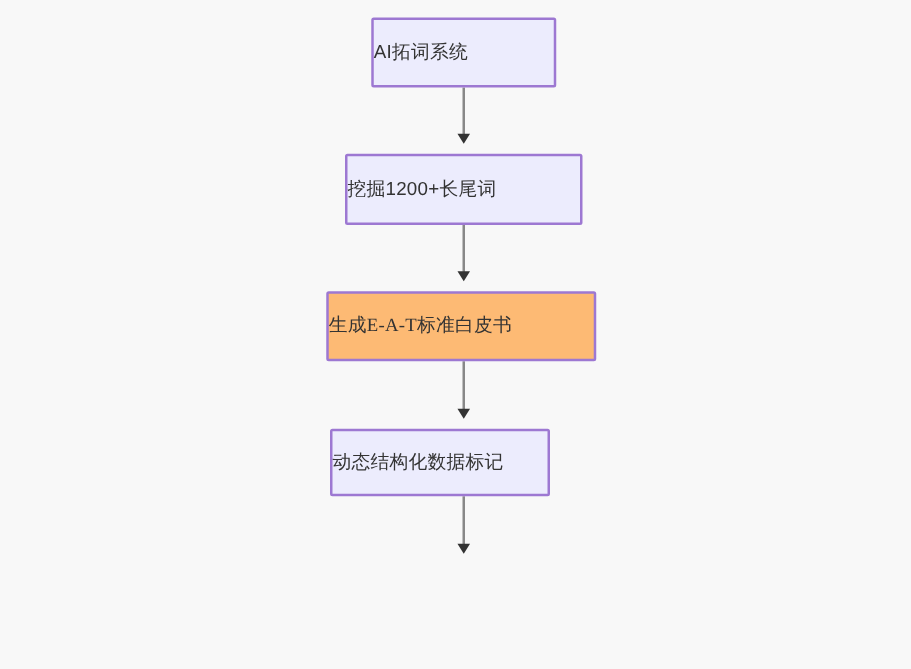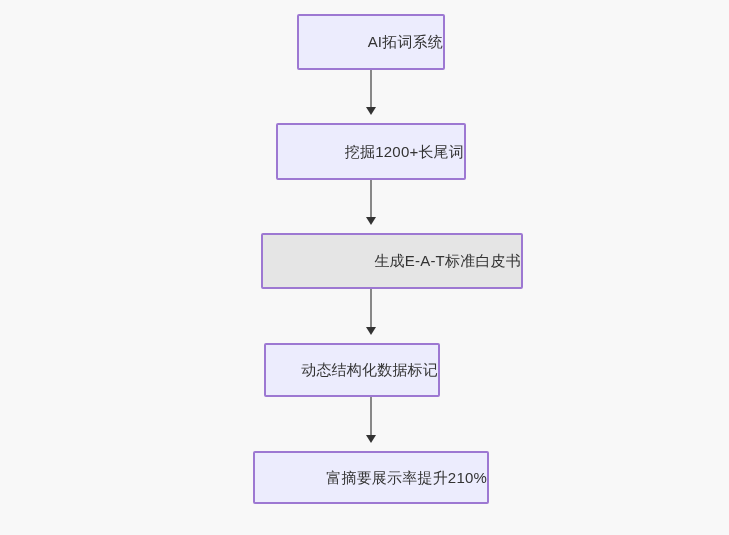--- a/index.html
+++ b/index.html
@@ -20,21 +20,21 @@
     background: #f8f8f8;
   }
   .node {
     position: absolute;
     box-sizing: border-box;
     background: #ececfd;
     border: 2px solid #9d78d2;
     border-radius: 2px;
     display: flex;
     align-items: center;
-    justify-content: flex-end;
+    justify-content: flex-start;
     color: #333333;
     font-size: 15px;
     line-height: 1.2;
     letter-spacing: 0.2px;
     white-space: nowrap;
     text-align: center;
   }
   .node-label {
     display: block;
     color: #333333;
@@ -81,22 +81,19 @@
     <div class="edge-line" style="height: 39px; background: rgb(136, 136, 136);"></div>
     <div class="edge-arrow" style="top: 38px; border-top-color: rgb(51, 51, 51);"></div>
   </div>
 
   <div class="node" style="left: 297px; top: 14px; width: 148px; height: 56px; background: rgb(236, 236, 253); border-color: rgb(157, 120, 210); color: rgb(51, 51, 51);">
     <span class="node-label">AI拓词系统</span>
   </div>
   <div class="node" style="left: 276px; top: 123px; width: 190px; height: 57px; background: rgb(236, 236, 253); border-color: rgb(157, 120, 210); color: rgb(51, 51, 51);">
     <span class="node-label">挖掘1200+长尾词</span>
   </div>
-  <div class="node" style="left: 261px; top: 233px; width: 262px; height: 56px; background: #e5e5e5; border-color: rgb(157, 120, 210); color: rgb(51, 51, 51);">
+  <div class="node" style="left: 261px; top: 233px; width: 216px; height: 56px; background: #fdba74; border-color: rgb(157, 120, 210); color: rgb(51, 51, 51); font-family: Liberation Serif, serif;">
     <span class="node-label">生成E-A-T标准白皮书</span>
   </div>
   <div class="node" style="left: 264px; top: 343px; width: 176px; height: 54px; background: rgb(236, 236, 253); border-color: rgb(157, 120, 210); color: rgb(51, 51, 51);">
     <span class="node-label">动态结构化数据标记</span>
   </div>
-  <div class="node" style="left: 253px; top: 451px; width: 236px; height: 53px; background: rgb(236, 236, 253); border-color: rgb(157, 120, 210); color: rgb(51, 51, 51);">
-    <span class="node-label">富摘要展示率提升210%</span>
-  </div>
 </div>
 
 </body></html>

